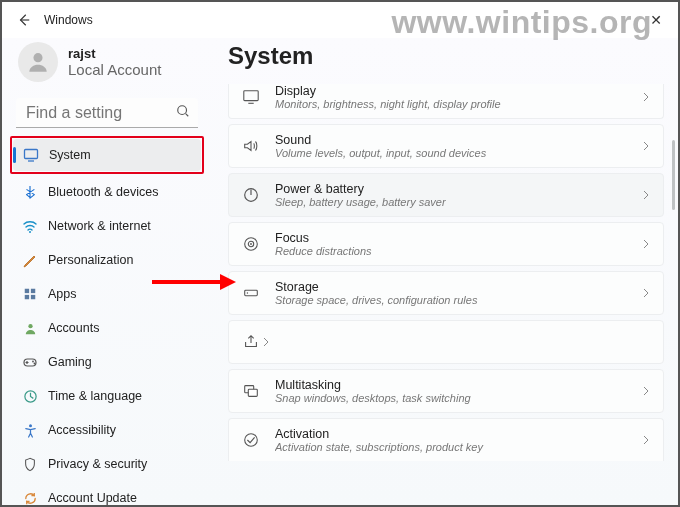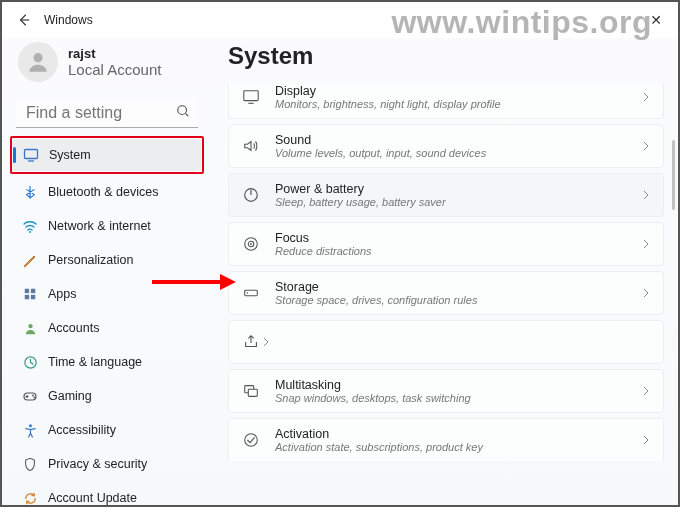--- a/index.html
+++ b/index.html
@@ -133,37 +133,37 @@
         <span class="nicon">
             <svg width="15" height="15" viewBox="0 0 16 16">
               <circle cx="8" cy="5.5" r="2.3" fill="#6fa862"></circle>
               <path d="M3 14c0-3 3-4.5 5-4.5s5 1.5 5 4.5z" fill="#6fa862"></path>
             </svg>
           </span>
         <span>Accounts</span>
       </div>
       <div class="nav-item">
         <span class="nicon">
-            <svg width="15" height="15" viewBox="0 0 16 16">
-              <circle cx="8" cy="8" r="6" fill="none" stroke="#3a9a88" stroke-width="1.3"></circle>
-              <path d="M8 4v4l3 2" stroke="#3a9a88" stroke-width="1.3" fill="none"></path>
-            </svg>
-          </span>
-        <span>Time &amp; language</span>
-      </div>
-      <div class="nav-item">
-        <span class="nicon">
             <svg width="16" height="16" viewBox="0 0 16 16">
               <rect x="2" y="5" width="12" height="7" rx="3.5" fill="none" stroke="#555" stroke-width="1.2"></rect>
               <path d="M5 7v3M3.5 8.5h3" stroke="#555" stroke-width="1.2"></path>
               <circle cx="11" cy="7.5" r="0.9" fill="#555"></circle>
               <circle cx="12.5" cy="9.5" r="0.9" fill="#555"></circle>
             </svg>
           </span>
         <span>Gaming</span>
+      </div>
+      <div class="nav-item">
+        <span class="nicon">
+            <svg width="15" height="15" viewBox="0 0 16 16">
+              <circle cx="8" cy="8" r="6" fill="none" stroke="#3a9a88" stroke-width="1.3"></circle>
+              <path d="M8 4v4l3 2" stroke="#3a9a88" stroke-width="1.3" fill="none"></path>
+            </svg>
+          </span>
+        <span>Time &amp; language</span>
       </div>
       <div class="nav-item">
         <span class="nicon">
             <svg width="15" height="15" viewBox="0 0 16 16">
               <circle cx="8" cy="3" r="1.6" fill="#3a77c8"></circle>
               <path d="M3 6l5 1 5-1M8 7v4l-2 4m2-4 2 4" stroke="#3a77c8" stroke-width="1.3" fill="none" stroke-linecap="round"></path>
             </svg>
           </span>
         <span>Accessibility</span>
       </div>

